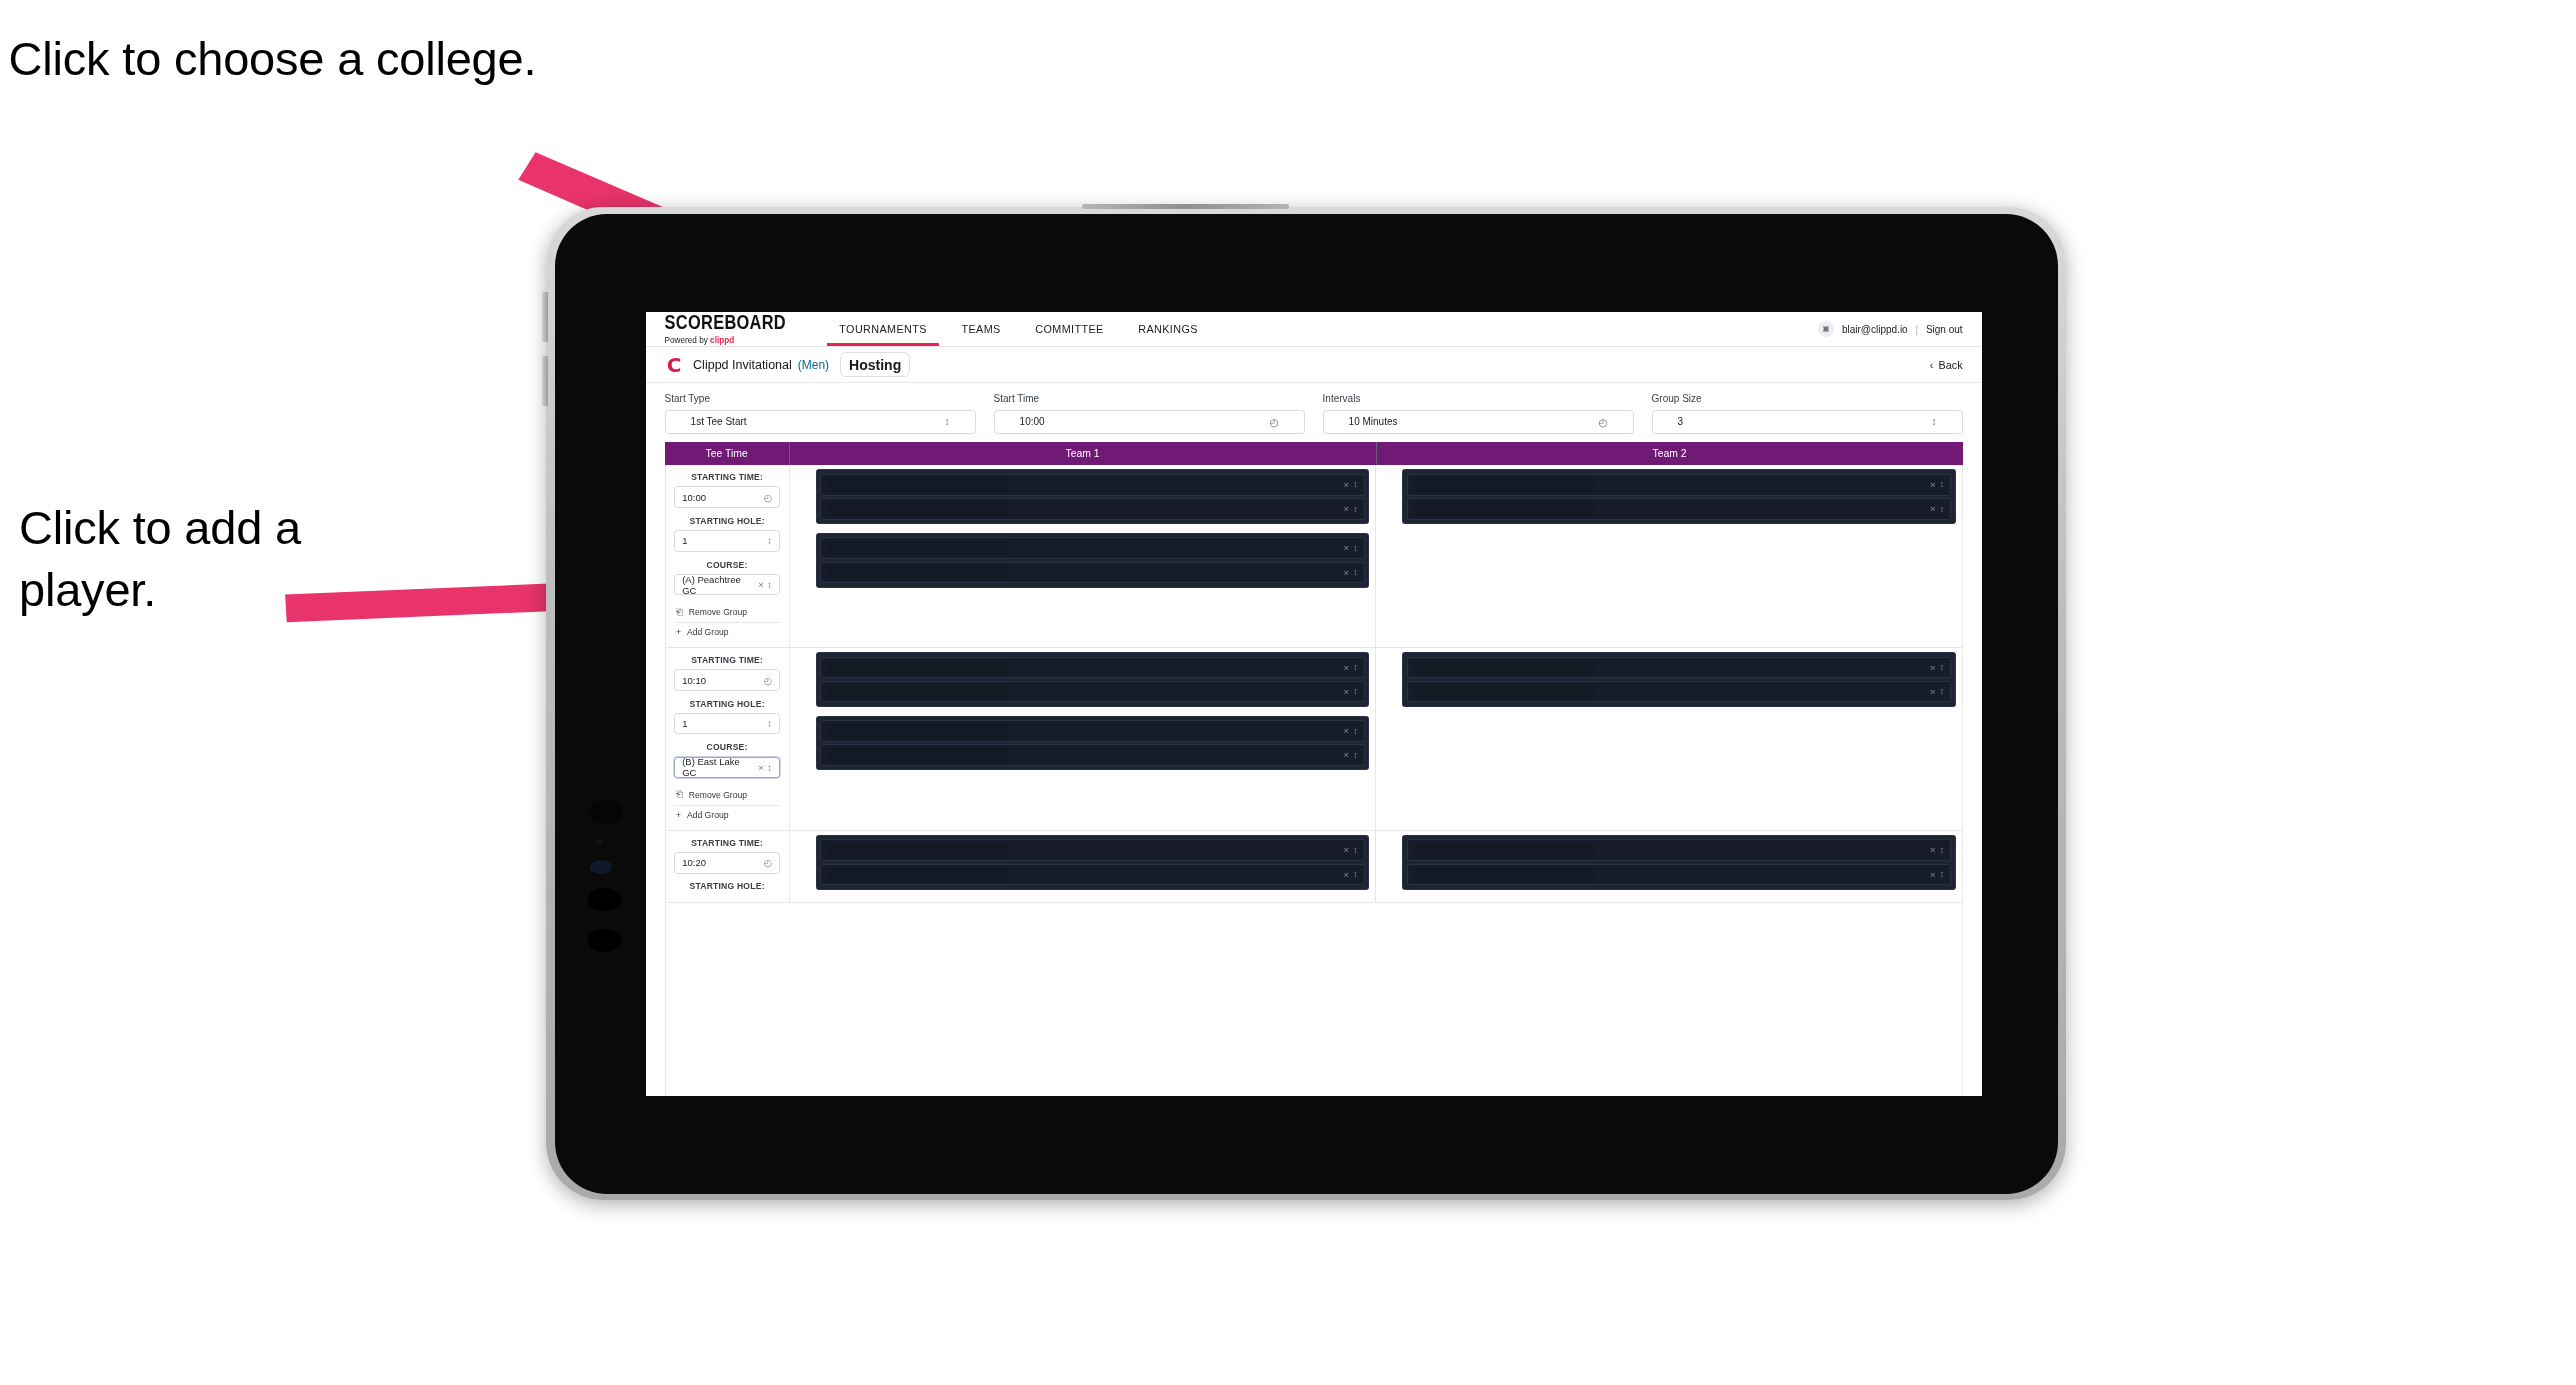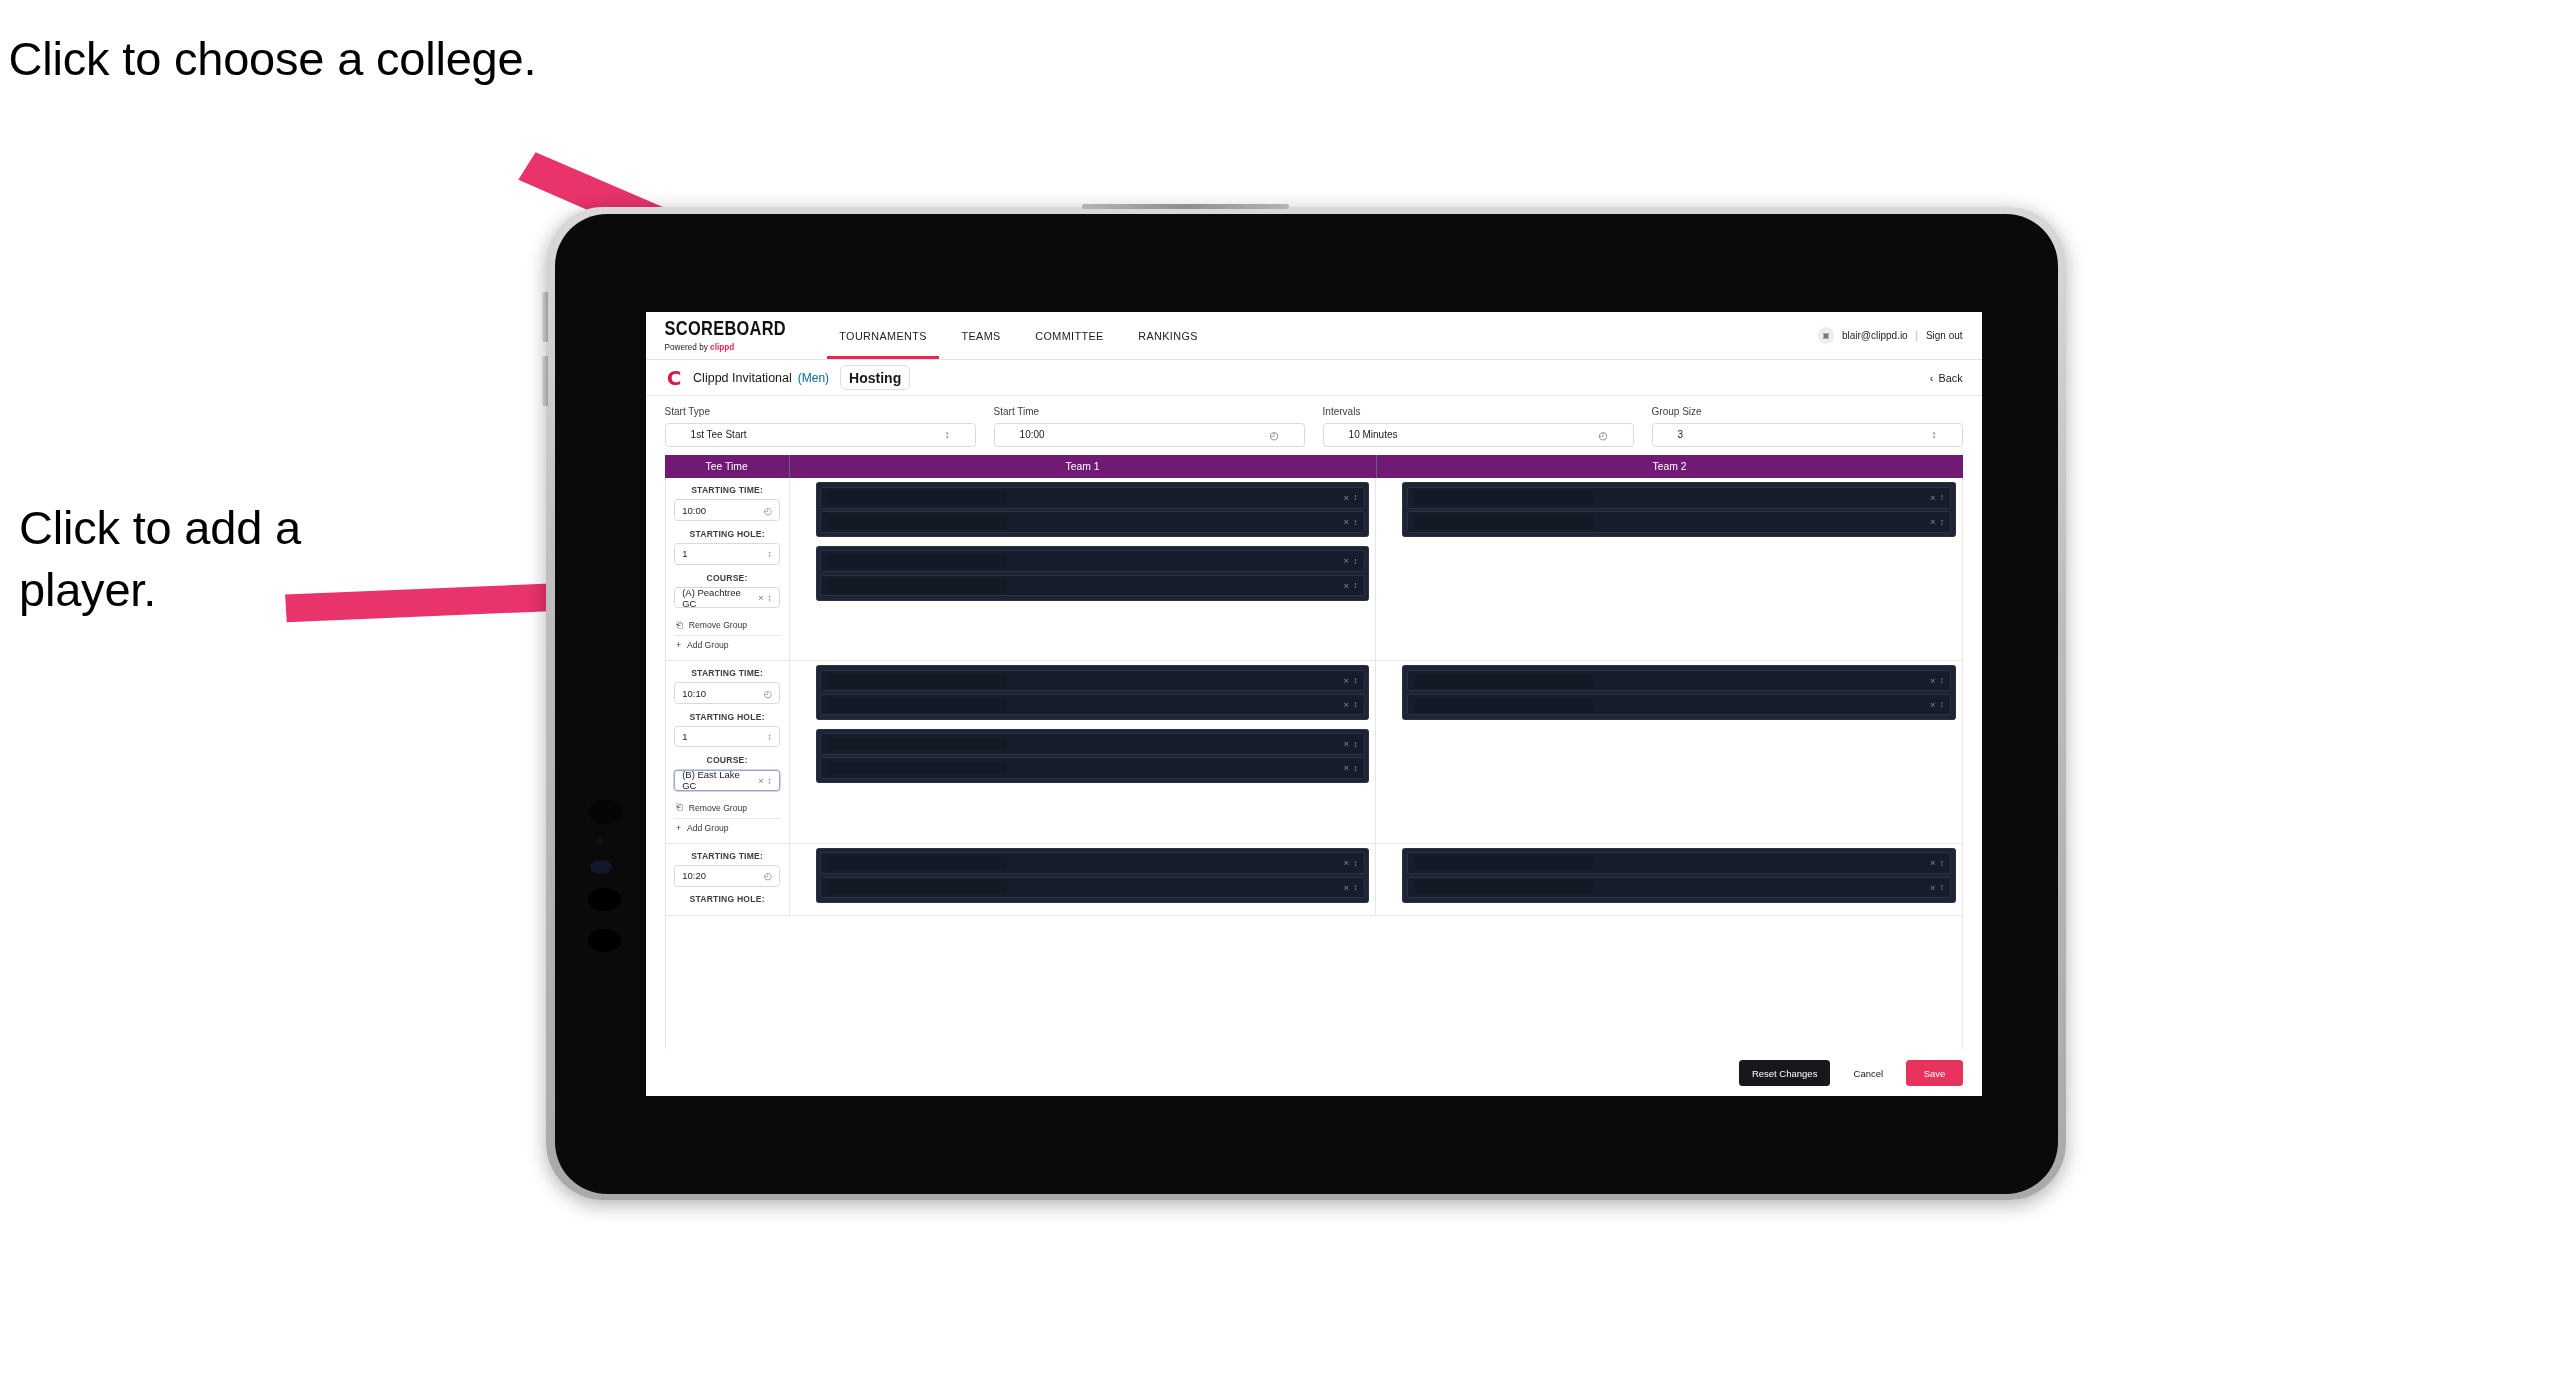--- a/index.html
+++ b/index.html
@@ -69,21 +69,21 @@
     position:absolute;
     left:91px; top:98px;
     width:1336px; height:784px;
     background:#ffffff;
     overflow:hidden;
     display:flex;flex-direction:column;
   }
 
   
   #topnav{
-    height:48px;
+    height:35px;
     border-bottom:0.9px solid #e3e3e6;
     display:flex;align-items:stretch;
     padding-left:19px;
     box-sizing:border-box;
     position:relative;
     flex:0 0 auto;
   }
   #brand{ display:flex;flex-direction:column;justify-content:center;margin-right:36px;}
   #brand-title{
     font-size:16.4px;font-weight:bold;color:#111;letter-spacing:0.3px;
@@ -508,22 +508,17 @@
                     <div class="dspacer"></div>
                     <span class="d-x">×</span>
                     <span class="d-ch">↕</span>
                   </div>
                 </div>
               </div>
             </div>
           </div>
       </div>
 
-      <div id="footer">
-        <button id="reset-btn">Reset Changes</button>
-        <button id="cancel-btn">Cancel</button>
-        <button id="save-btn">Save</button>
-      </div>
 
     </div>
   </div>
 </div>
 
 
 </body></html>

